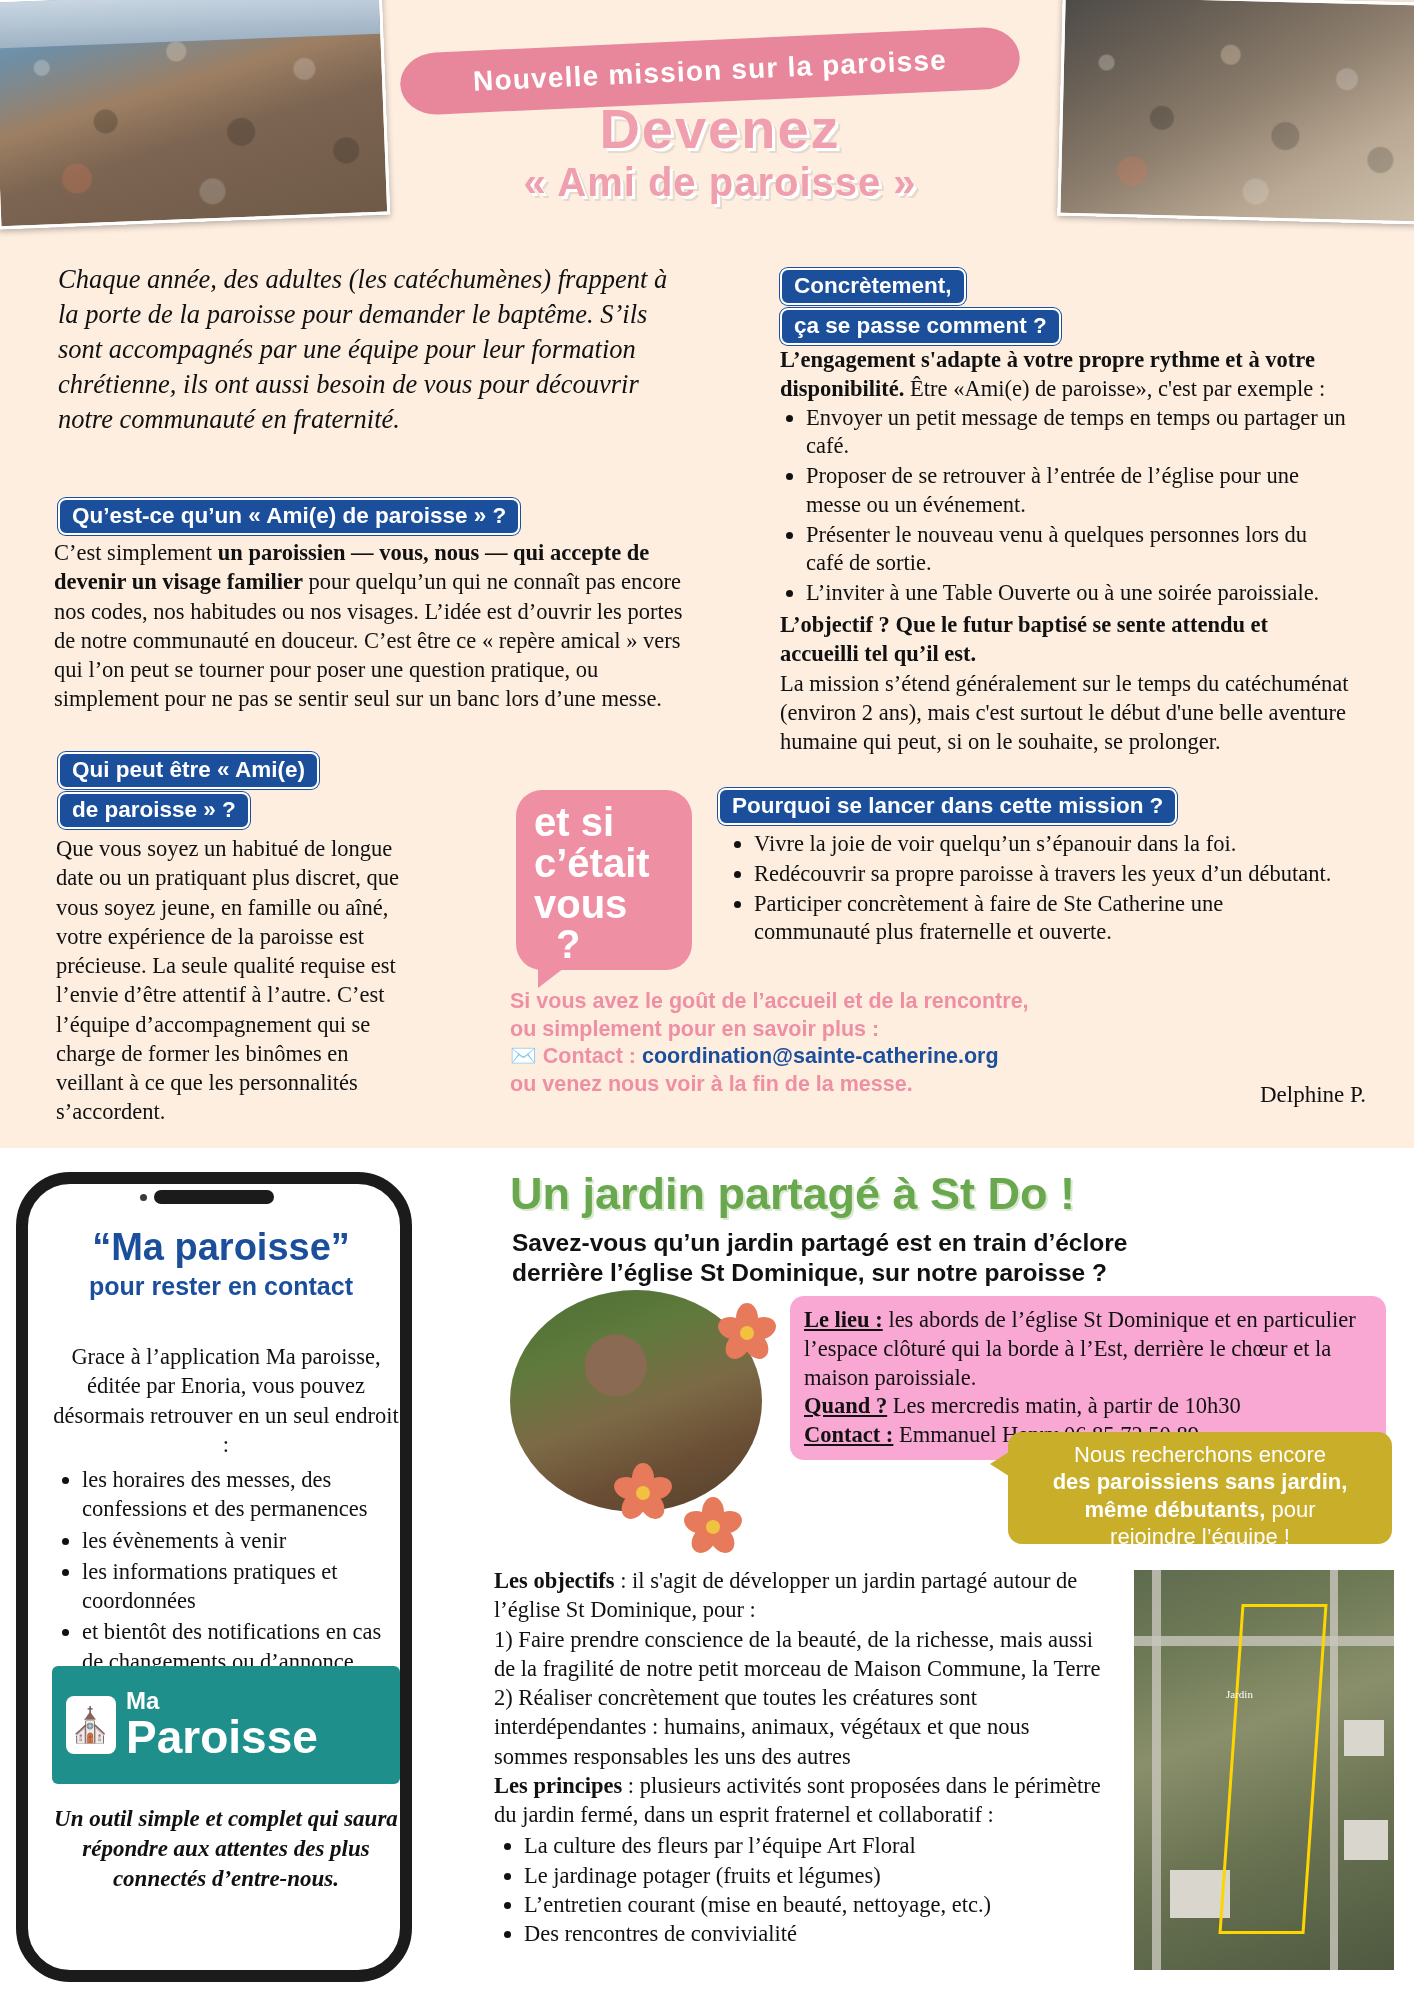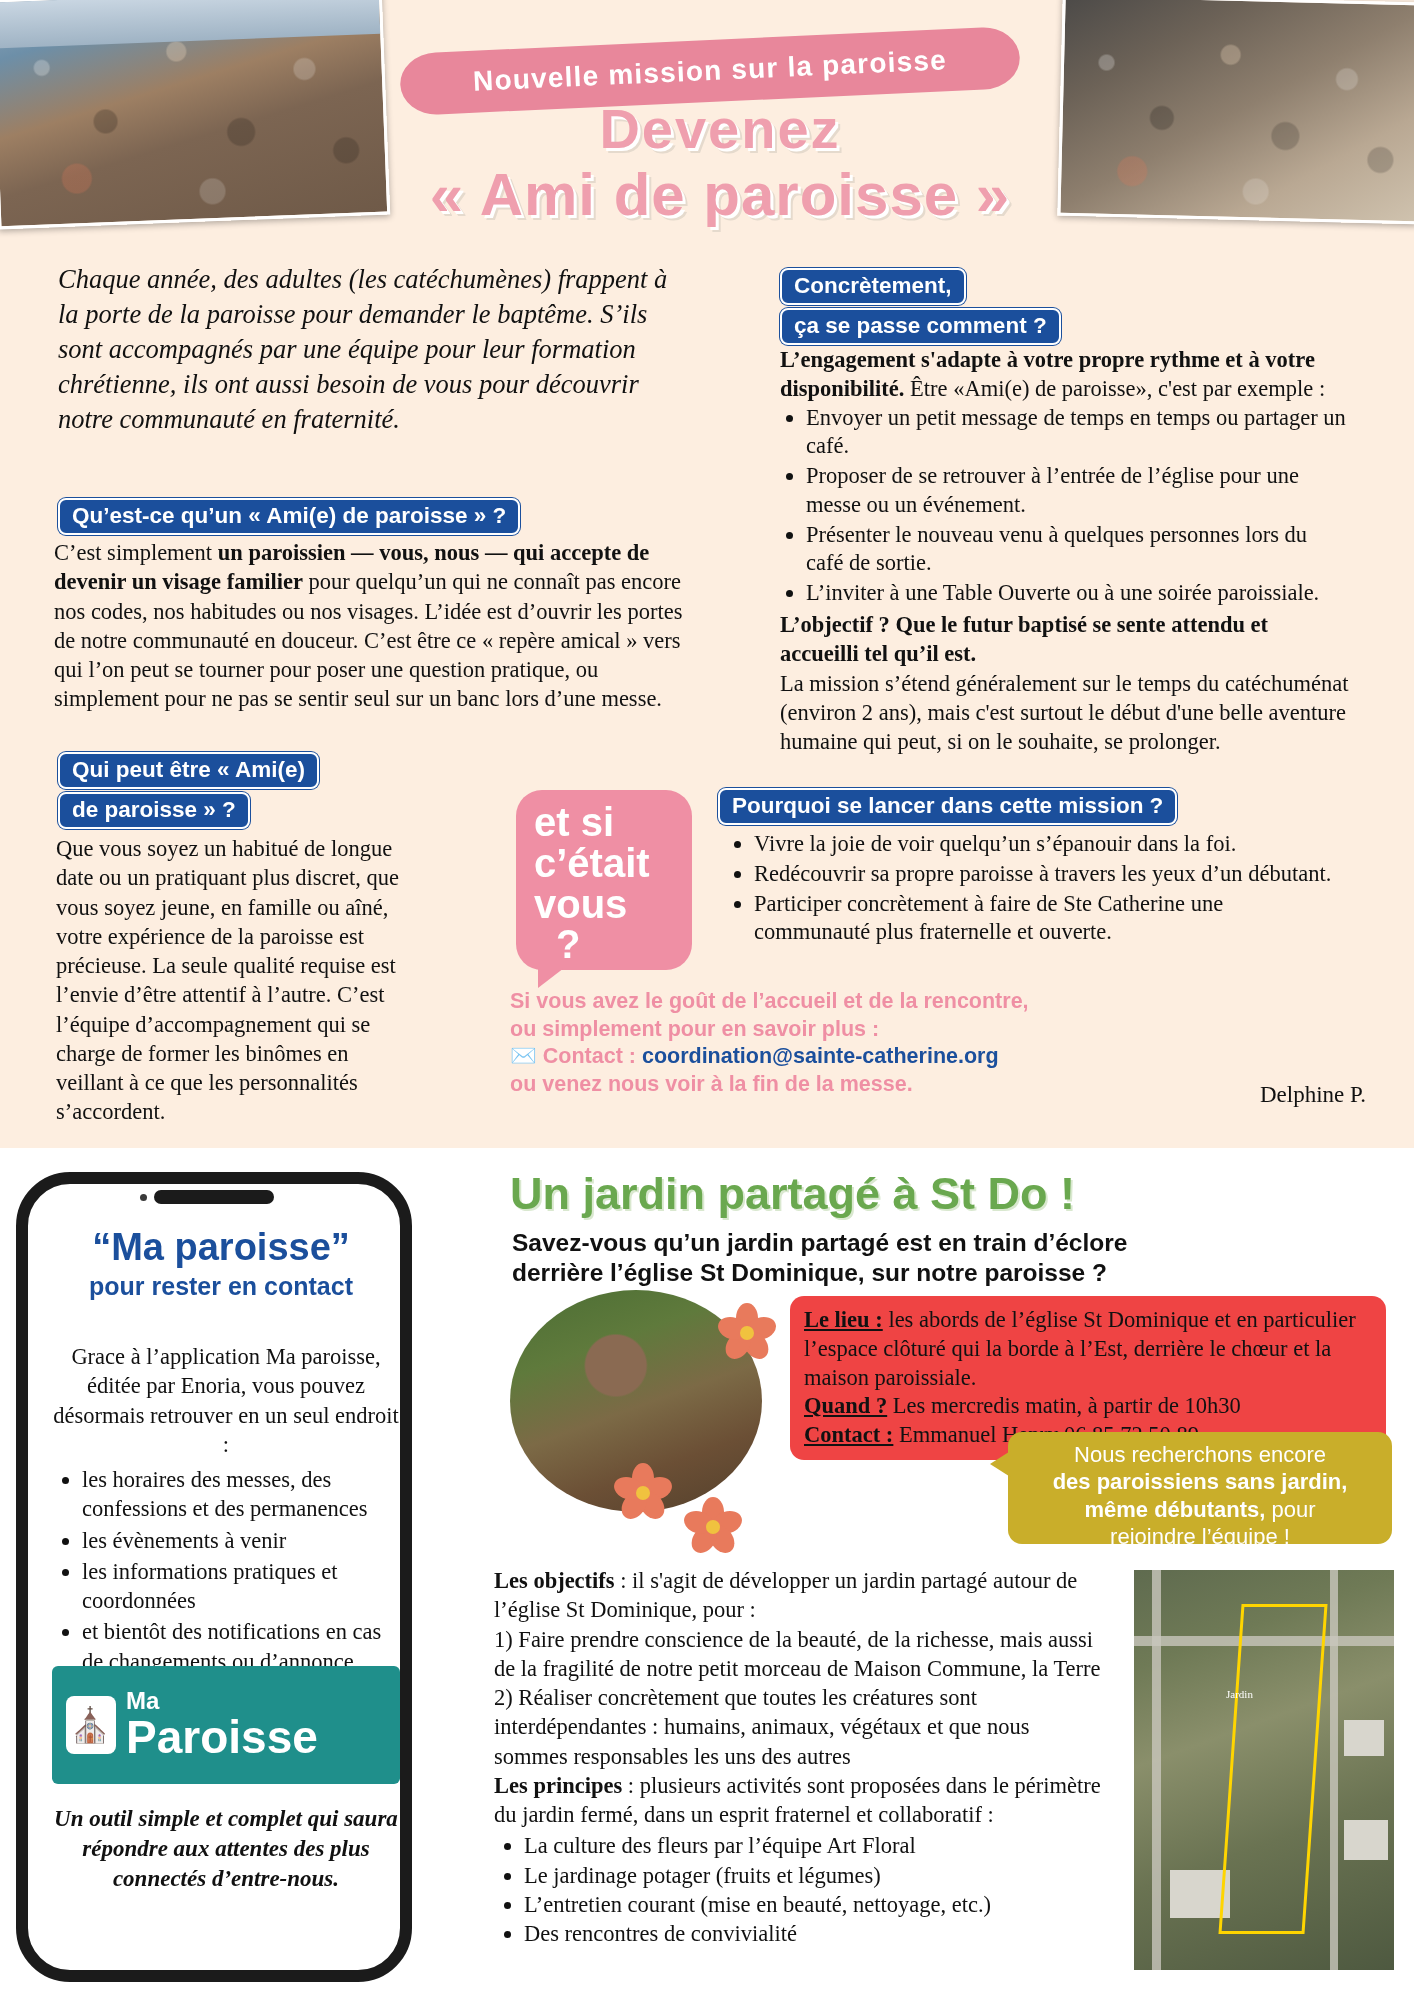--- a/index.html
+++ b/index.html
@@ -67,21 +67,21 @@
     text-align:center;
     font-family:"Liberation Sans", sans-serif; font-weight:bold;
     font-size:56px; color:#ef9fae;
     text-shadow:3px 3px 0 #ffffff, 5px 5px 0 #e5dacd;
     letter-spacing:2px;
   }
   .title-2 {
     position:absolute; left:340px; top:160px; width:760px;
     text-align:center;
     font-family:"Liberation Sans", sans-serif; font-weight:bold;
-    font-size:60px; color:#ef9fae;
+    font-size:40px; color:#ef9fae;
     text-shadow:3px 3px 0 #ffffff, 5px 5px 0 #e5dacd;
     letter-spacing:1px;
   }
 
   .intro {
     position:absolute; left:58px; top:262px; width:620px;
     font-style:italic; font-size:26.5px; line-height:1.32; color:#111;
   }
 
   .bluebar {
@@ -218,21 +218,21 @@
   .flower i {
     position:absolute; left:50%; top:50%; width:14px; height:14px;
     margin:-7px 0 0 -7px; background:#f0c23f; border-radius:50%;
   }
   #fl1 { left:720px; top:1306px; }
   #fl2 { left:616px; top:1466px; }
   #fl3 { left:686px; top:1500px; }
 
   .info-box {
     position:absolute; left:790px; top:1296px; width:596px; padding:10px 14px;
-    background:#ef4444; border-radius:14px;
+    background:#f9a8d4; border-radius:14px;
     font-size:22.5px; line-height:1.28; color:#111;
   }
   .info-box u { text-decoration:underline; font-weight:bold; }
 
   .yellow-bubble {
     position:absolute; left:1008px; top:1432px; width:384px; height:112px;
     background:#c9ae2a; border-radius:14px; color:#fff;
     font-family:"Liberation Sans", sans-serif; font-size:22px;
     text-align:center; padding-top:9px; line-height:1.24;
   }

